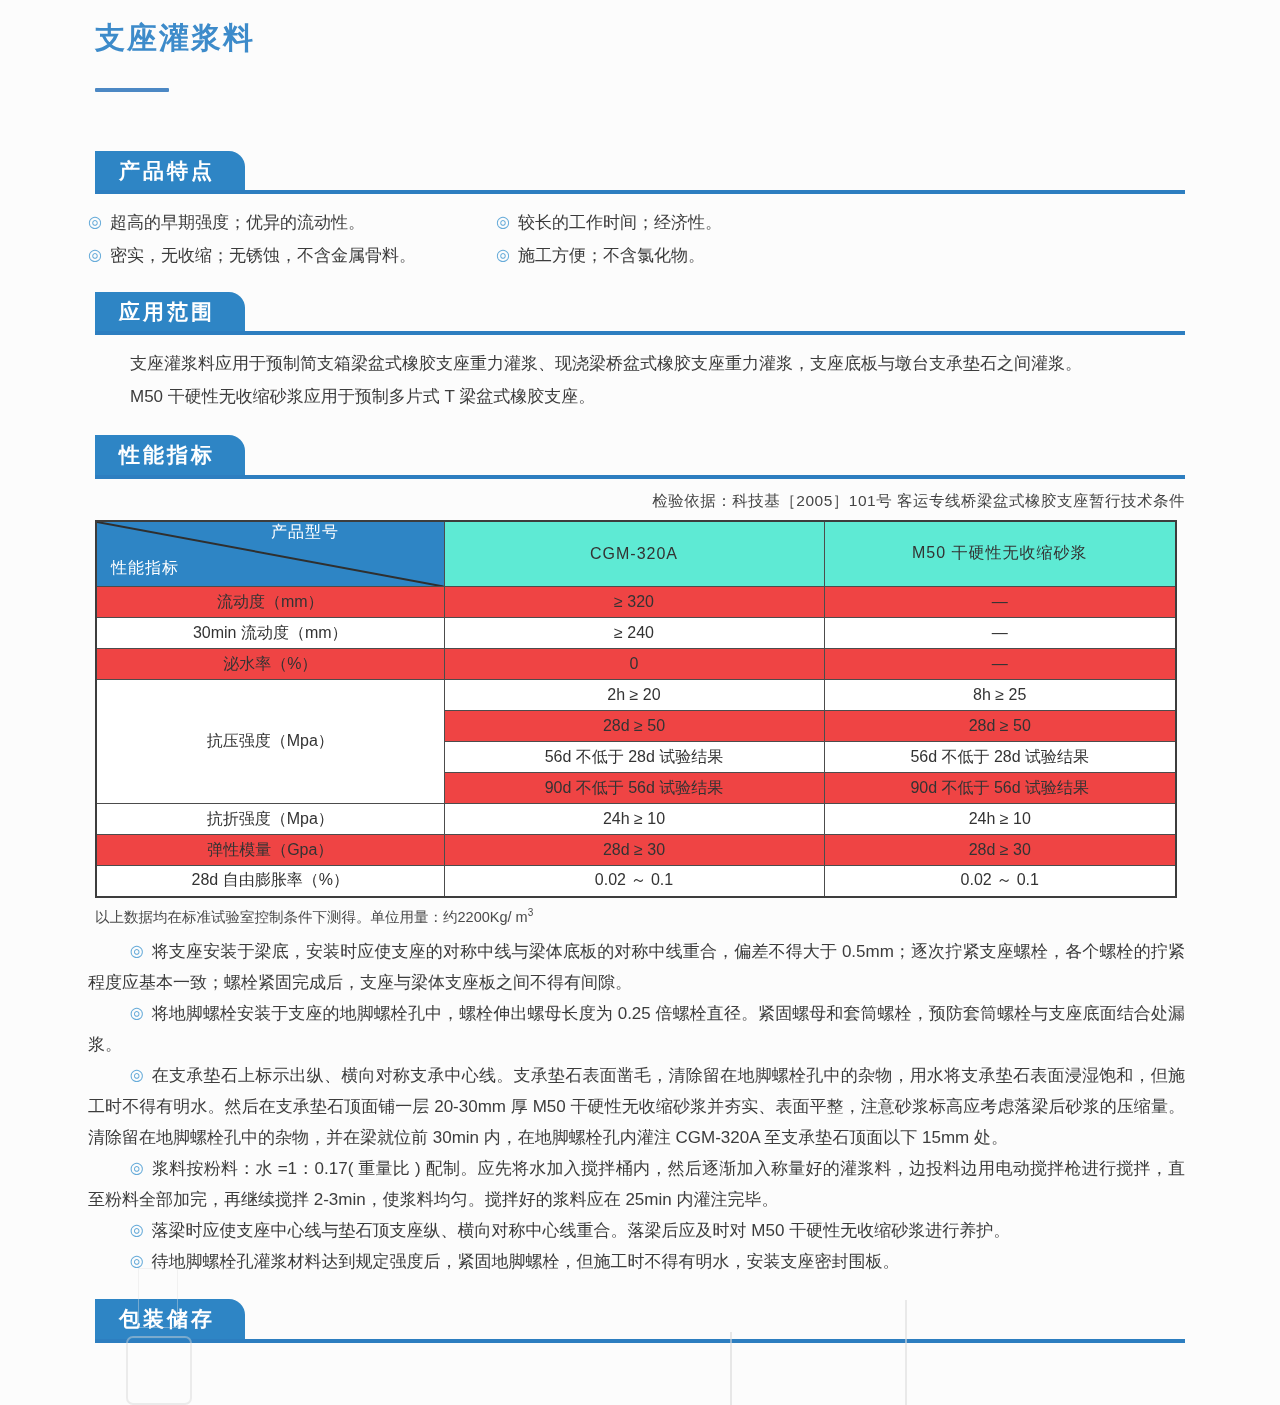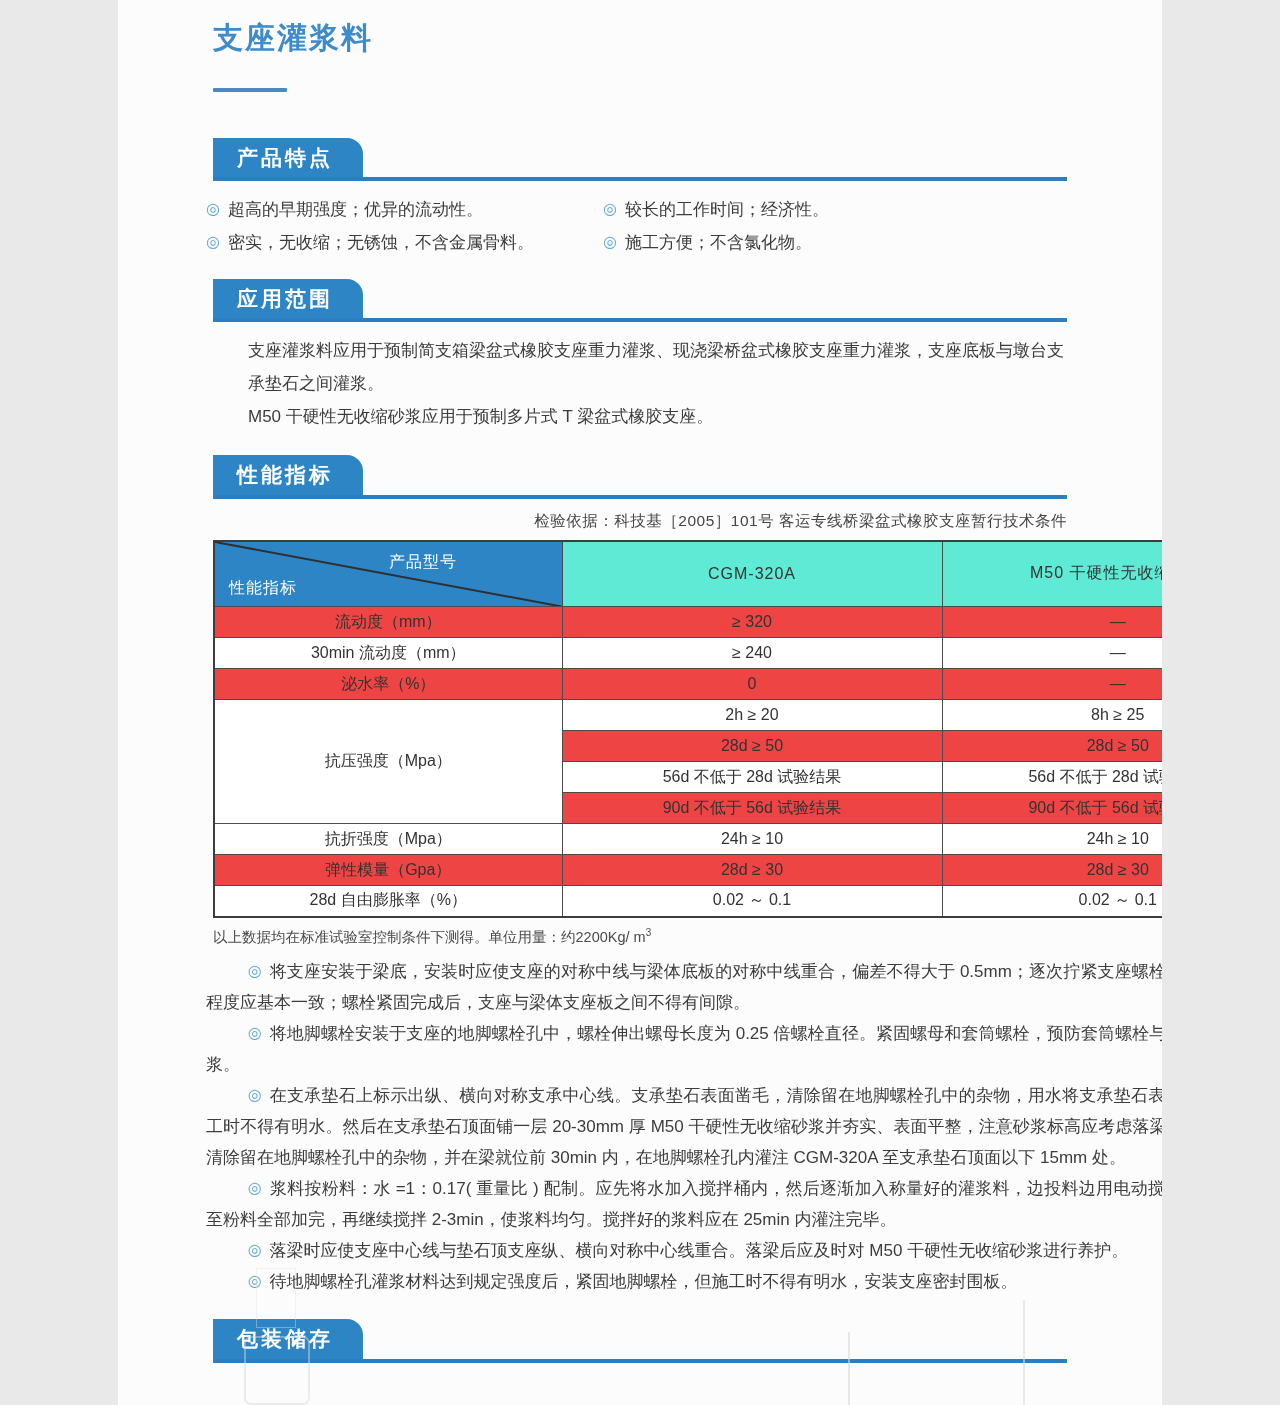--- a/index.html
+++ b/index.html
@@ -1,50 +1,50 @@
 <!DOCTYPE html>
 <html lang="zh"><head>
 <meta charset="utf-8">
 <style>
   * { margin:0; padding:0; box-sizing:border-box; }
   html,body { background:#e9e9e9; }
   .page {
     position:relative;
-    width:1044px; height:1405px;
+    width:1280px; height:1405px;
     margin:0 auto;
     background:#fcfcfc;
     font-family:"Liberation Sans","DejaVu Sans",sans-serif;
     color:#3a3a3a;
     padding:20px 95px 0 95px;
     overflow:hidden;
   }
   
   .title { font-size:30px; font-weight:bold; color:#3d8bca; letter-spacing:2px; line-height:36px; }
   .title-underline { width:74px; height:4px; background:#4c88c4; margin-top:32px; border-radius:1px; }
 
   
   .sec-head { border-bottom:4px solid #2d7ec0; line-height:0; }
   .sec-tab {
     display:inline-block; vertical-align:bottom;
     background:#2e85c5; color:#ffffff;
     font-size:21px; font-weight:bold; letter-spacing:3px;
     line-height:1.2; padding:7px 30px 7px 24px;
     border-radius:0 16px 0 0;
   }
-  .mt-feat  { margin-top:46px;text-decoration:underline; }
+  .mt-feat  { margin-top:59px;text-decoration:underline; }
   .mt-sec   { margin-top:20px; }
   .mt-perf  { margin-top:22px; }
   .mt-con   { margin-top:24px; }
   .mt-pack  { margin-top:22px; }
 
   
   .bullet { color:#66abd9; font-size:16px; margin-right:8px; position:relative; top:-1px; }
 
   
-  .features { display:grid; grid-template-columns:397px 1fr; margin-top:12px; margin-left:-7px; }
+  .features { display:grid; grid-template-columns:397px 1fr; margin-top:12px; margin-left:-7px;gap:11px; }
   .feat-item { font-size:17px; line-height:33px; color:#3c3c3c; white-space:nowrap; }
 
   
   .app-block { margin-top:12px; padding-left:35px; }
   .app-line { font-size:17px; line-height:33px; color:#3c3c3c; }
 
   
   .basis { margin-top:12px; text-align:right; font-size:15.5px; color:#454545; letter-spacing:0.5px; }
   table.perf {
     margin-top:8px; width:1080px;
@@ -58,21 +58,21 @@
   }
   table.perf td { height:31px; background:#ffffff; }
   tr.gray td { background:#ef4444; }
   td.keep-white { background:#ffffff !important; }
   th.colhead {
     background:#5eead4; color:#ffffff; height:66px; font-size:17px; letter-spacing:1px;
   }
   th.corner { background:#2e85c5; position:relative; height:66px; padding:0; }
   th.corner svg.diag { position:absolute; left:0; top:0; width:100%; height:100%; }
   .corner-top {
-    position:absolute; top:10px; left:60%; transform:translateX(-50%);
+    position:absolute; top:0; left:60%; transform:translateX(-50%);
     color:#ffffff; font-size:16px; letter-spacing:1px;
   }
   .corner-bottom {
     position:absolute; left:14px; bottom:7px;
     color:#ffffff; font-size:16px; letter-spacing:1px;
   }
   .tab-note { margin-top:9px; font-size:14.5px; color:#4a4a4a; }
   .tab-note sup { font-size:10px; }
 
   

